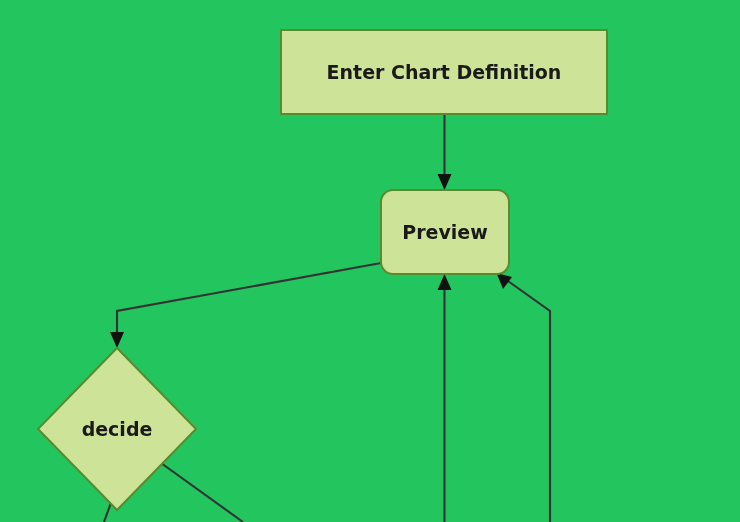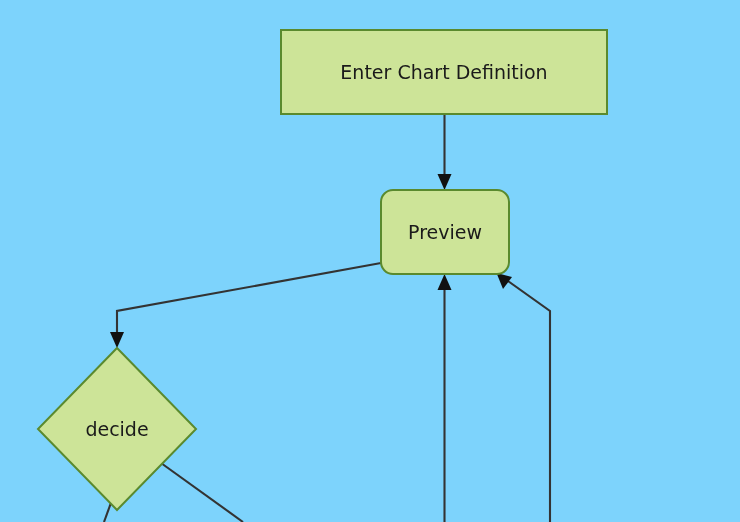--- a/index.html
+++ b/index.html
@@ -4,23 +4,24 @@
 <style>
   html, body {
     margin: 0;
     padding: 0;
     background: #ffffff;
   }
   #canvas {
     position: relative;
     width: 740px;
     height: 522px;
-    background: #7dd3fc;
+    background: #22c55e;
     overflow: hidden;
     font-family: "DejaVu Sans", "Liberation Sans", sans-serif;
+    font-weight: bold;
   }
   #flow-svg {
     position: absolute;
     top: 0;
     left: 0;
     width: 740px;
     height: 522px;
     display: block;
   }
   .node-shape {

